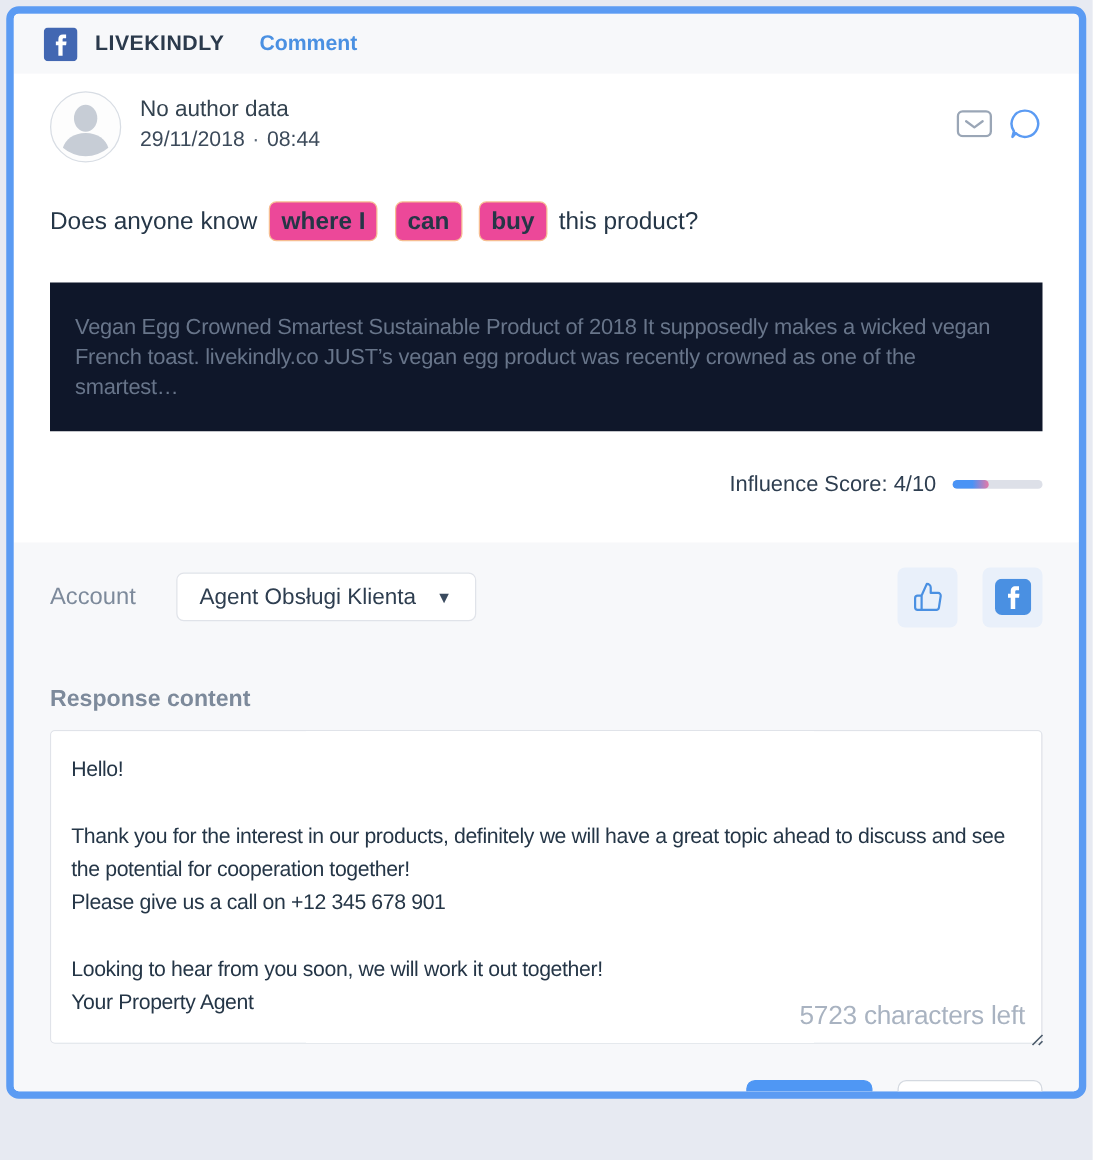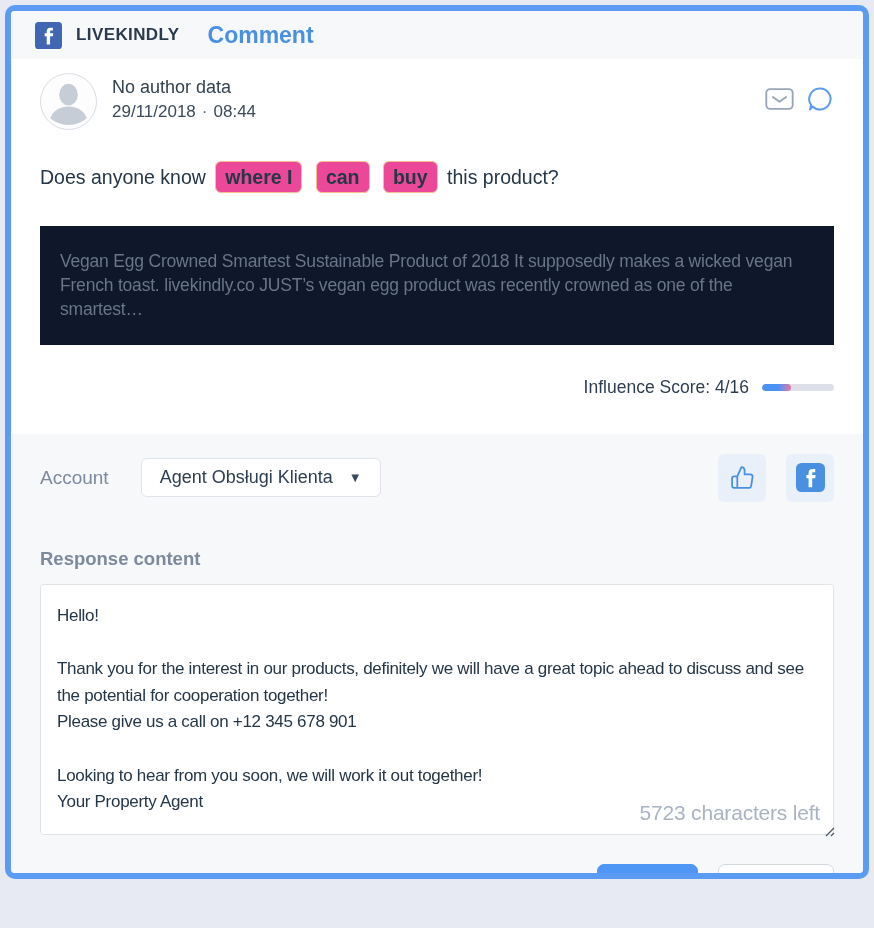--- a/index.html
+++ b/index.html
@@ -33,21 +33,21 @@
   .fb-logo { width: 27px; height: 27px; display: inline-flex; }
   .brand {
     margin-left: 14px;
     font-size: 17px;
     font-weight: 700;
     letter-spacing: 0.4px;
     color: #2b3a4c;
   }
   .comment-link {
     margin-left: 28px;
-    font-size: 23px;
+    font-size: 17px;
     font-weight: 700;
     color: #4a90e2;
     text-decoration: none;
     cursor: pointer;
   }
   
   .post-section { background: #fff; padding: 14px 29px 0 29px; }
   .author-row { display: flex; align-items: flex-start; }
   .avatar {
     width: 57px; height: 57px;
@@ -254,21 +254,21 @@
       <span>Does anyone know</span>
       <span class="chip">where I</span>
       <span class="chip">can</span>
       <span class="chip">buy</span>
       <span>this product?</span>
     </div>
 
     <div class="quote-box">Vegan Egg Crowned Smartest Sustainable Product of 2018 It supposedly makes a wicked vegan French toast. livekindly.co JUST’s vegan egg product was recently crowned as one of the smartest…</div>
 
     <div class="influence-row">
-      <span class="influence-label">Influence Score: 4/16</span>
+      <span class="influence-label">Influence Score: 4/10</span>
       <span class="influence-bar">
         <span class="influence-fill" style="width: 40%;"></span>
       </span>
     </div>
   </div>
 
   <div class="reply-section">
     <div class="account-row">
       <span class="account-label">Account</span>
       <div class="account-dropdown">

